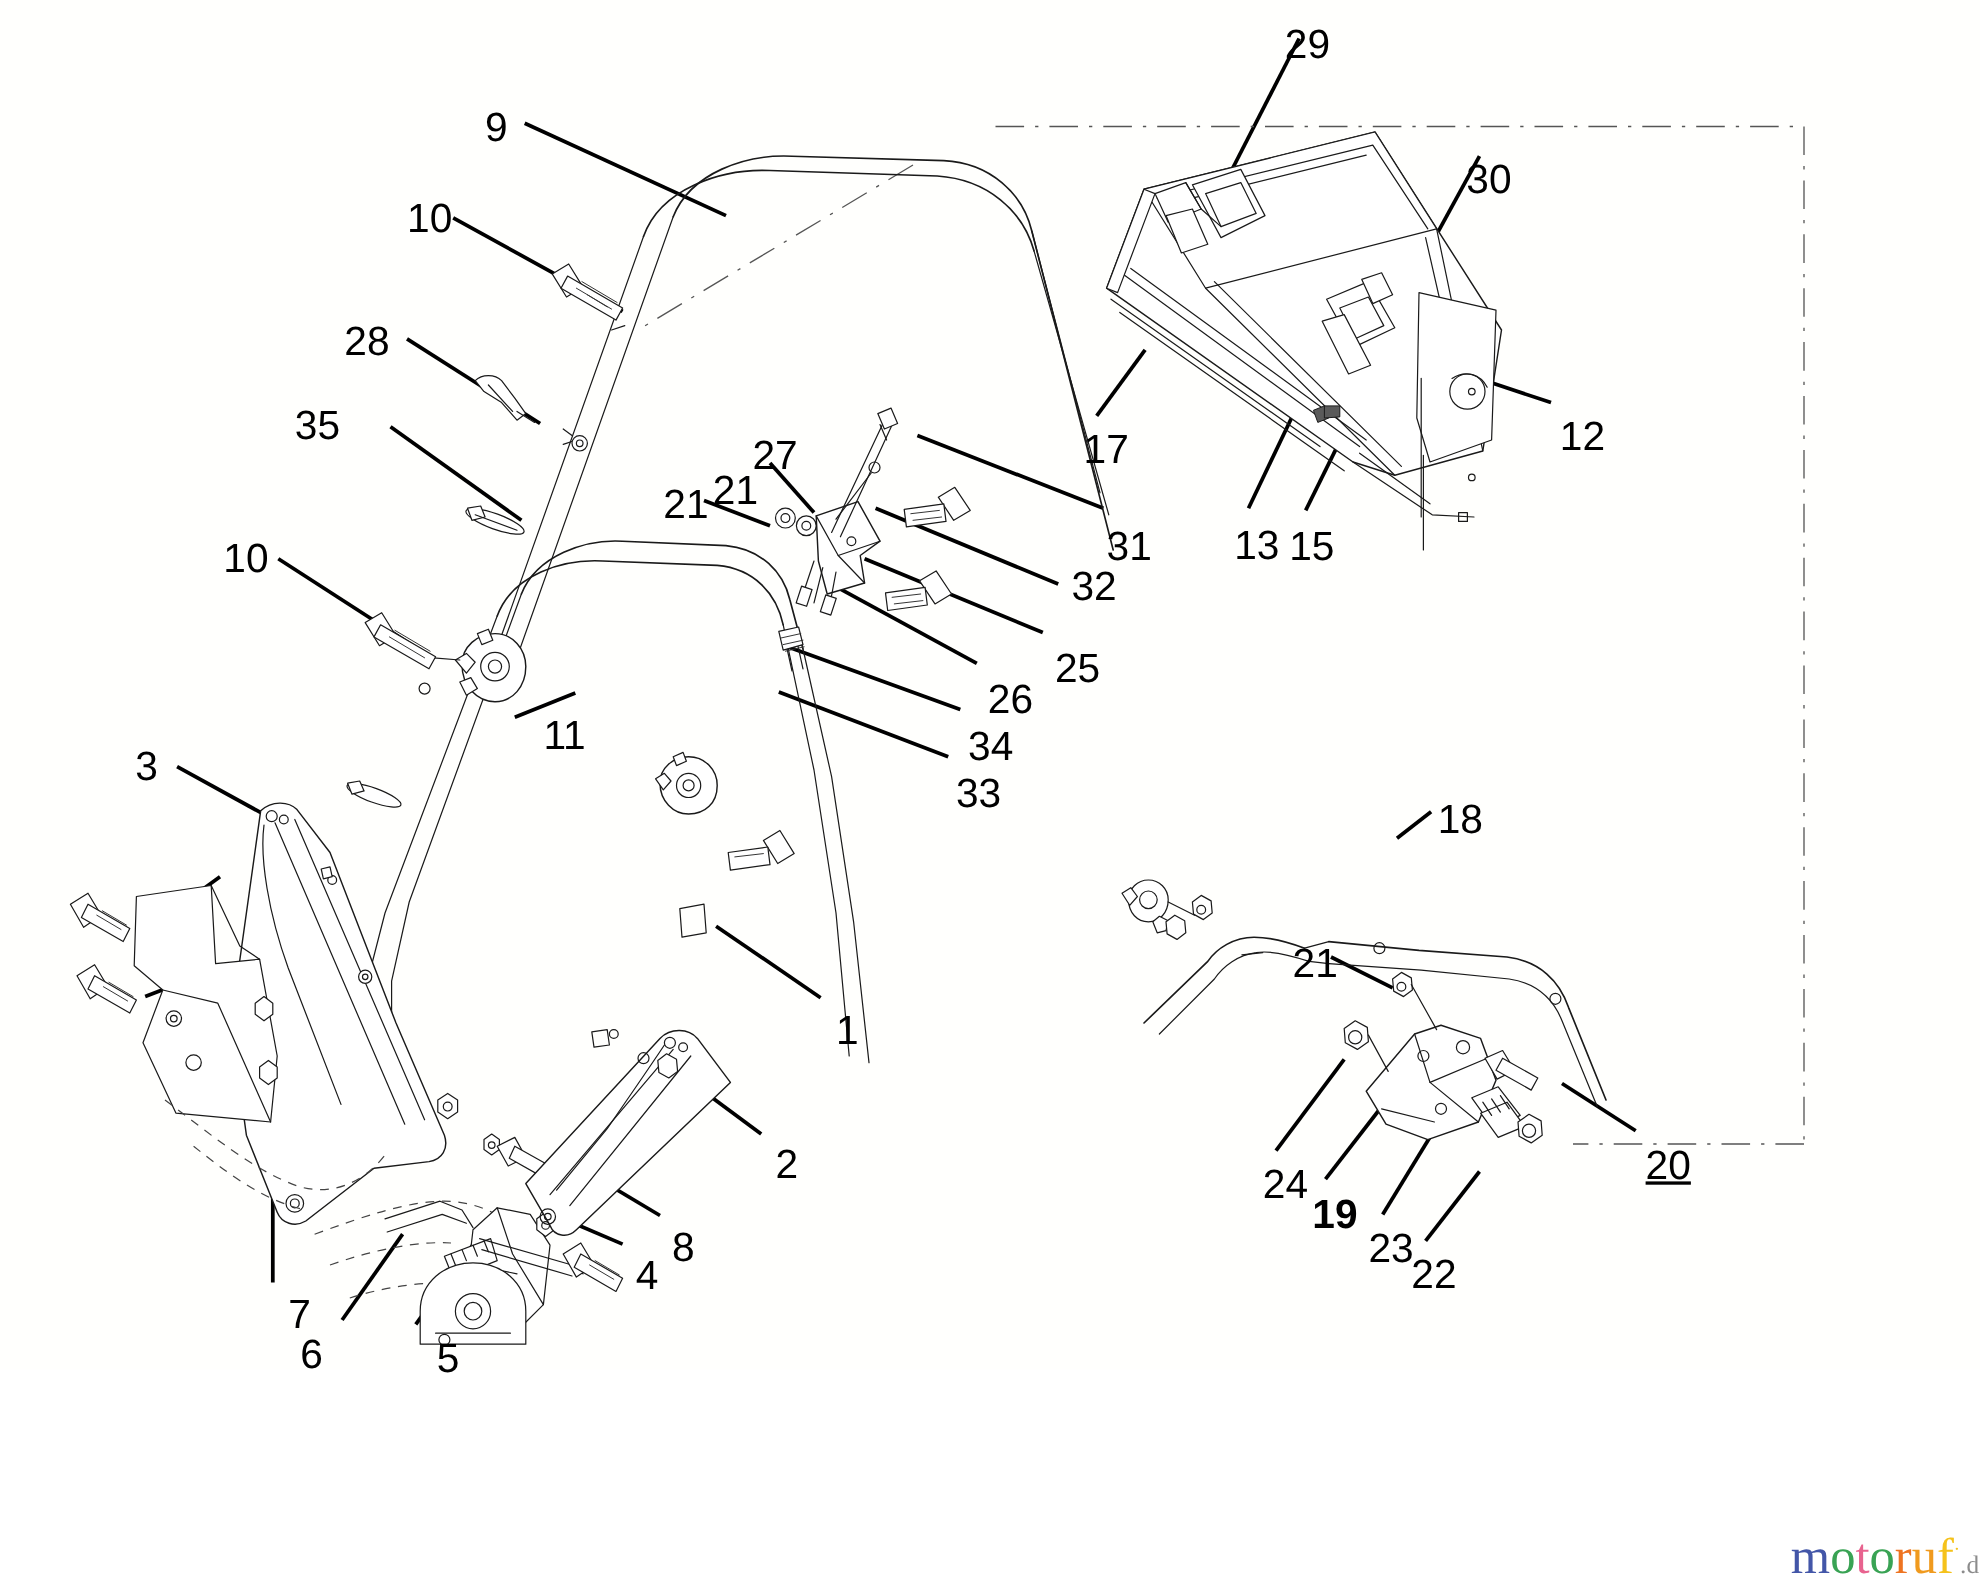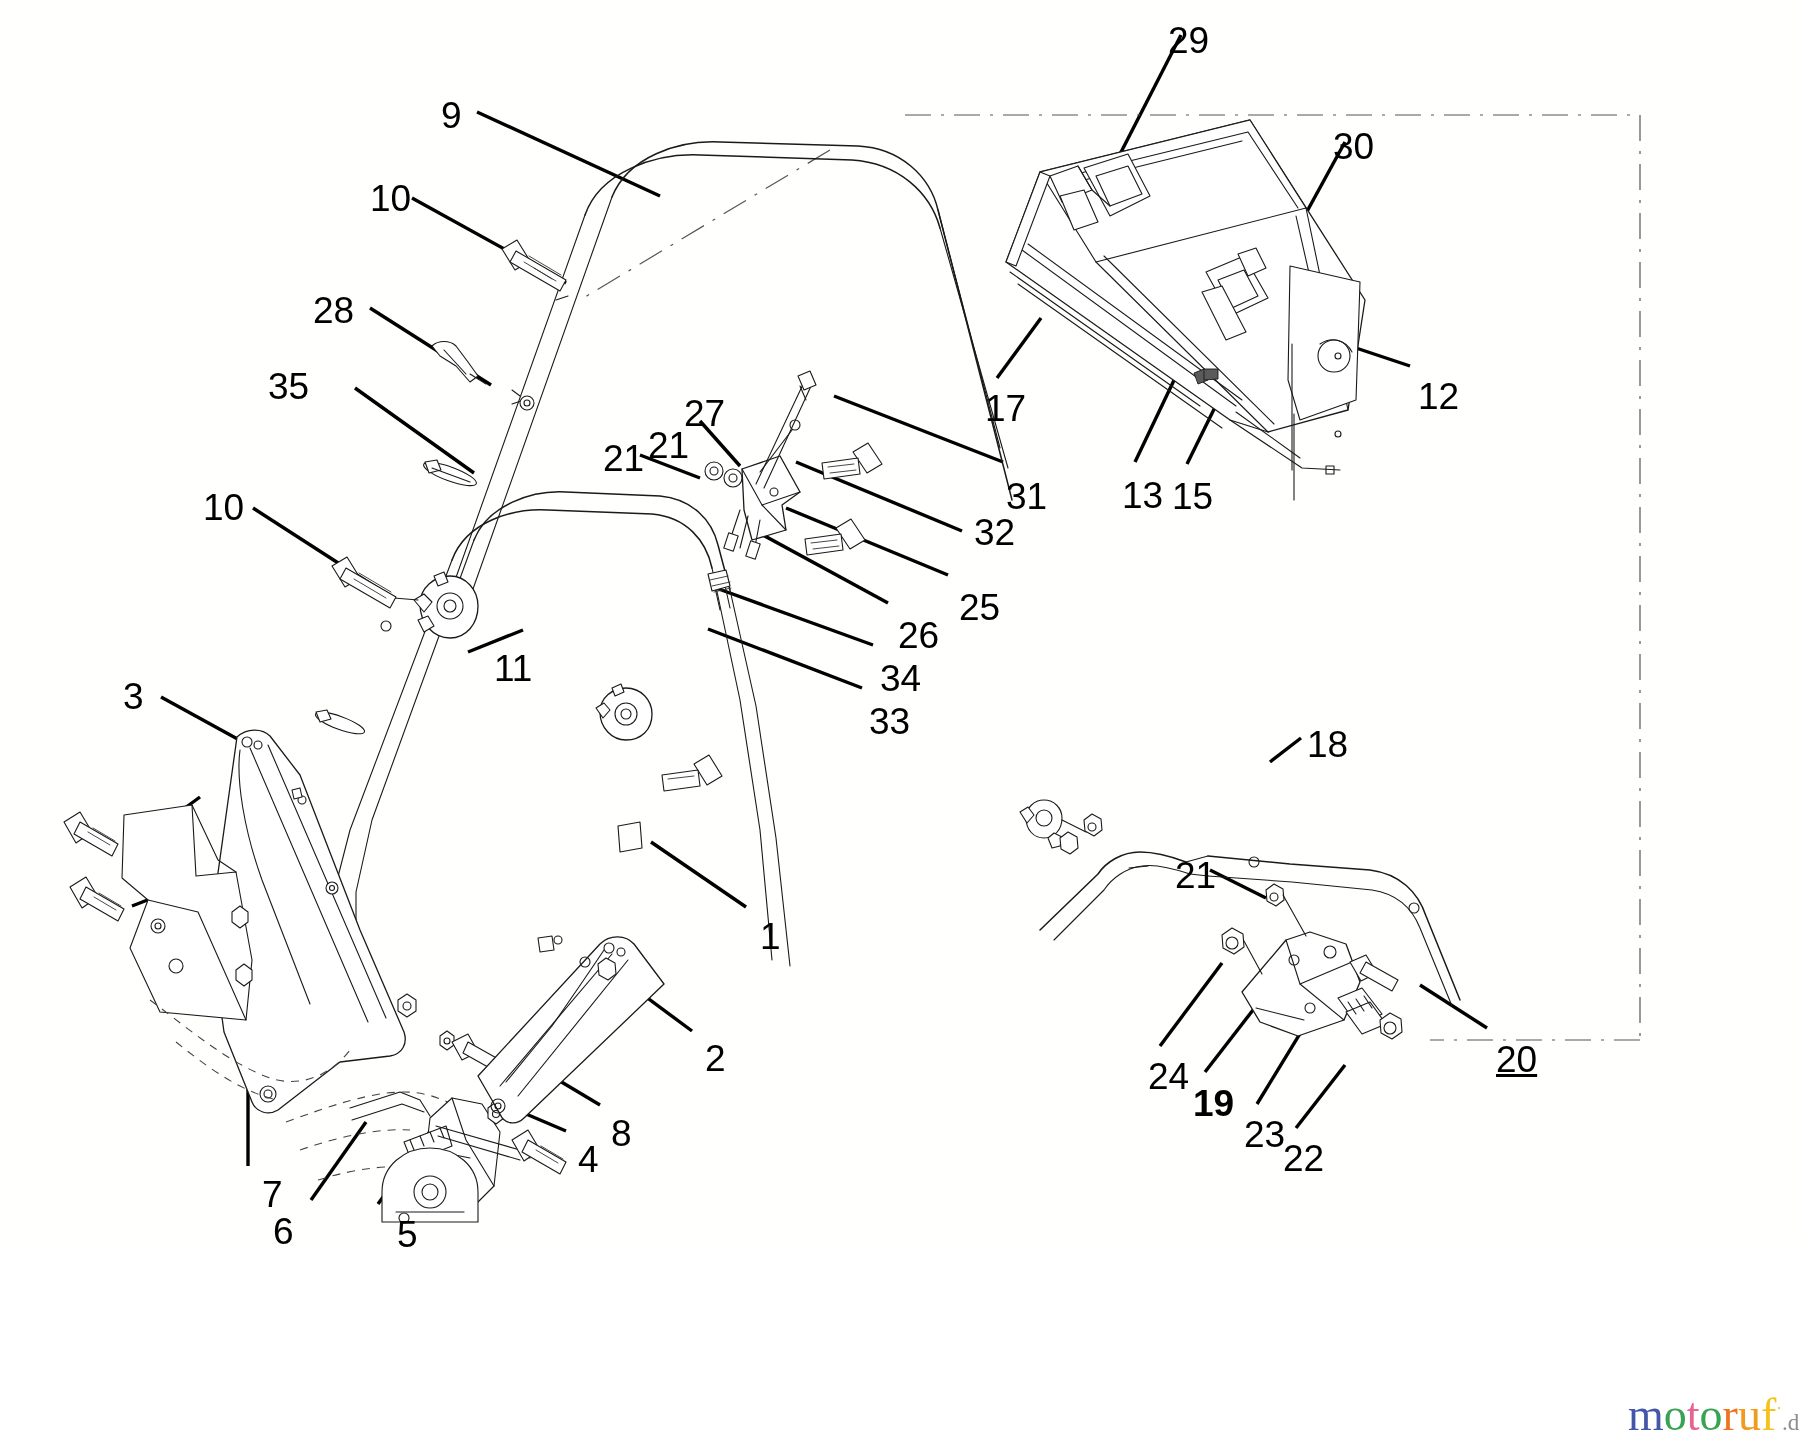--- a/index.html
+++ b/index.html
@@ -449,21 +449,21 @@
       <circle cx="585" cy="962" r="5" class="lnt"></circle>
       <path class="fillw2" d="M 598 964 l 8 -6 9 5 1 11 -8 6 -9 -5 Z"></path>
       <circle cx="558" cy="940" r="4" class="lnt"></circle>
     </g>
 
   </svg>
 
   <div id="callouts">
       <div class="callout" style="left: 1168px; top: 22px;">29</div>
       <div class="callout" style="left: 441px; top: 97px;">9</div>
-      <div class="callout" style="left: 1333px; top: 128px;">30</div>
+      <div class="callout" style="left: 1333px; top: 144px;">30</div>
       <div class="callout" style="left: 370px; top: 180px;">10</div>
       <div class="callout" style="left: 313px; top: 292px;">28</div>
       <div class="callout" style="left: 1418px; top: 378px;">12</div>
       <div class="callout" style="left: 268px; top: 368px; text-align: center;">35</div>
       <div class="callout" style="left: 684px; top: 395px;">27</div>
       <div class="callout" style="left: 985px; top: 390px;">17</div>
       <div class="callout" style="left: 648px; top: 427px;">21</div>
       <div class="callout" style="left: 603px; top: 440px;">21</div>
       <div class="callout" style="left: 1122px; top: 477px; text-align: right;">13</div>
       <div class="callout" style="left: 1006px; top: 478px;">31</div>

